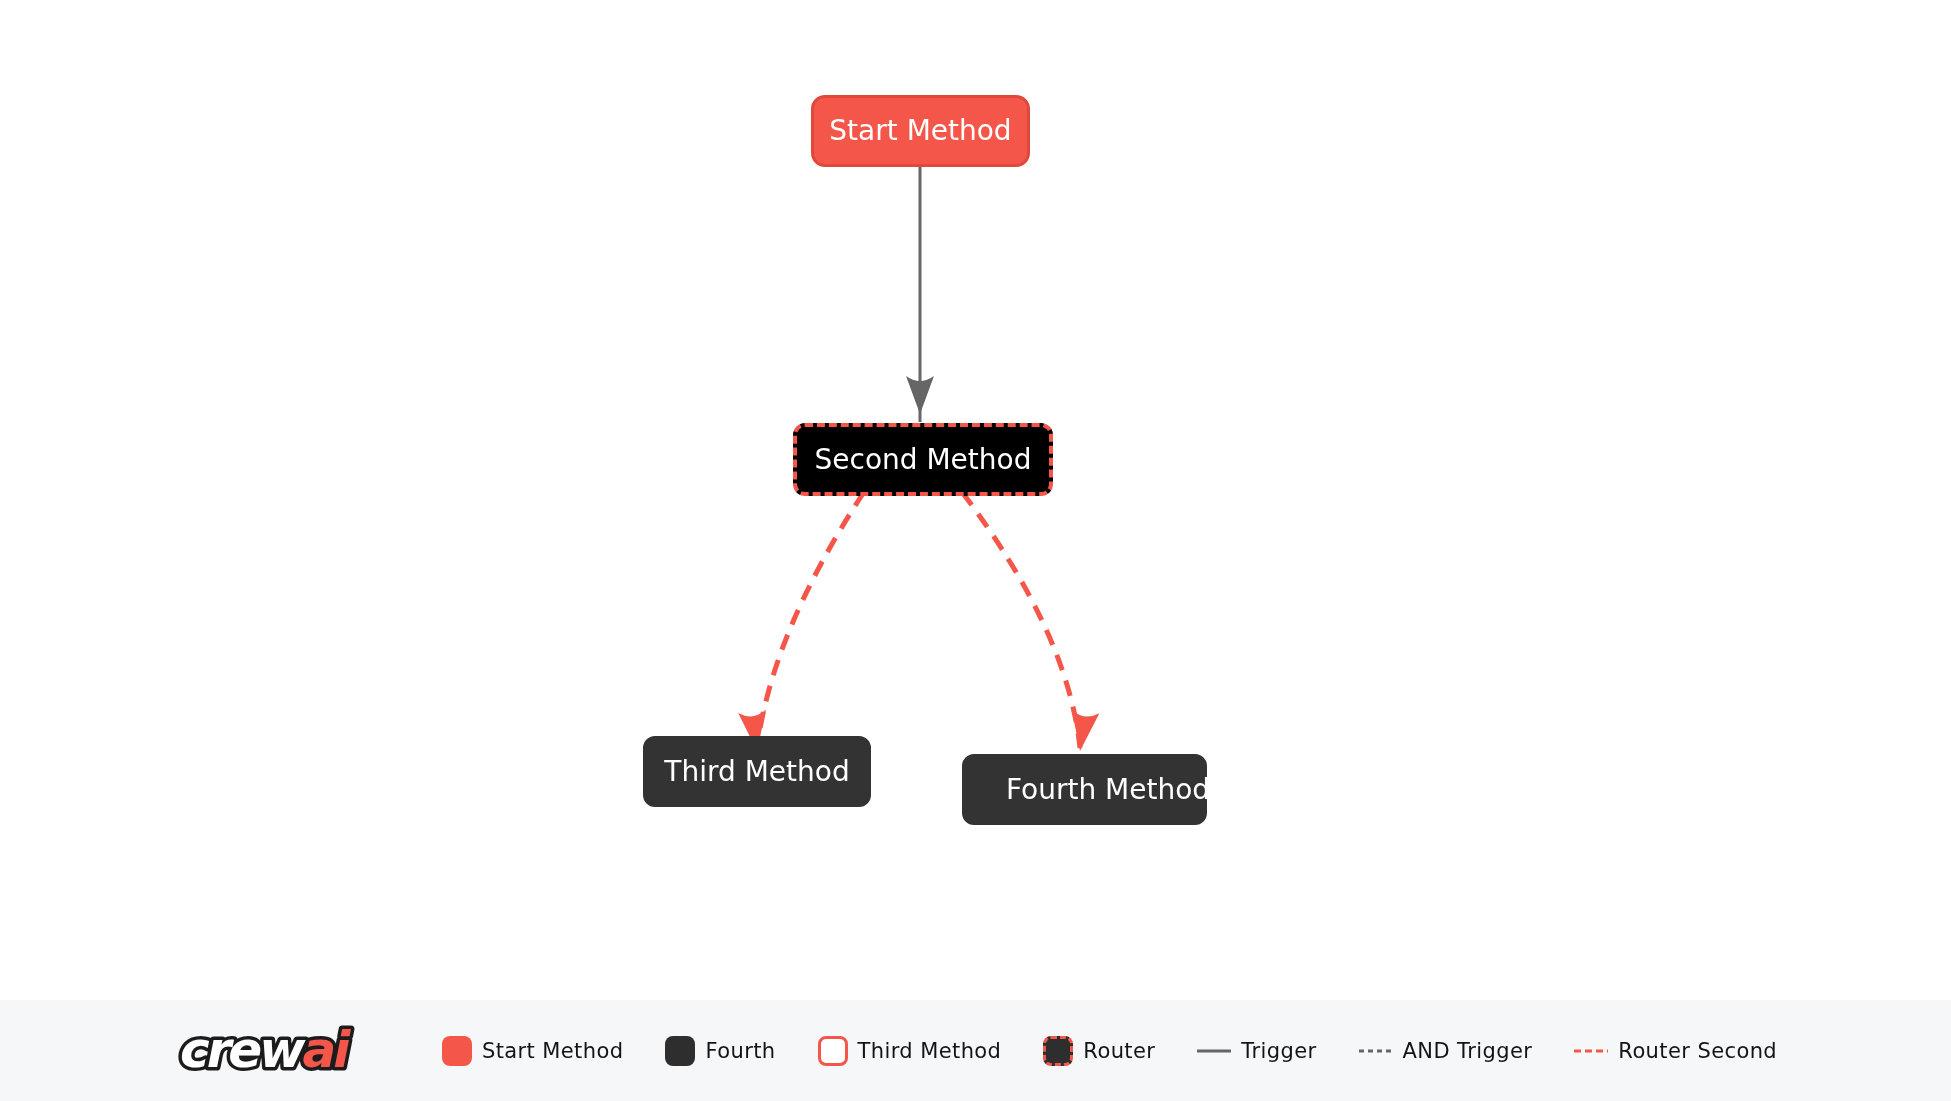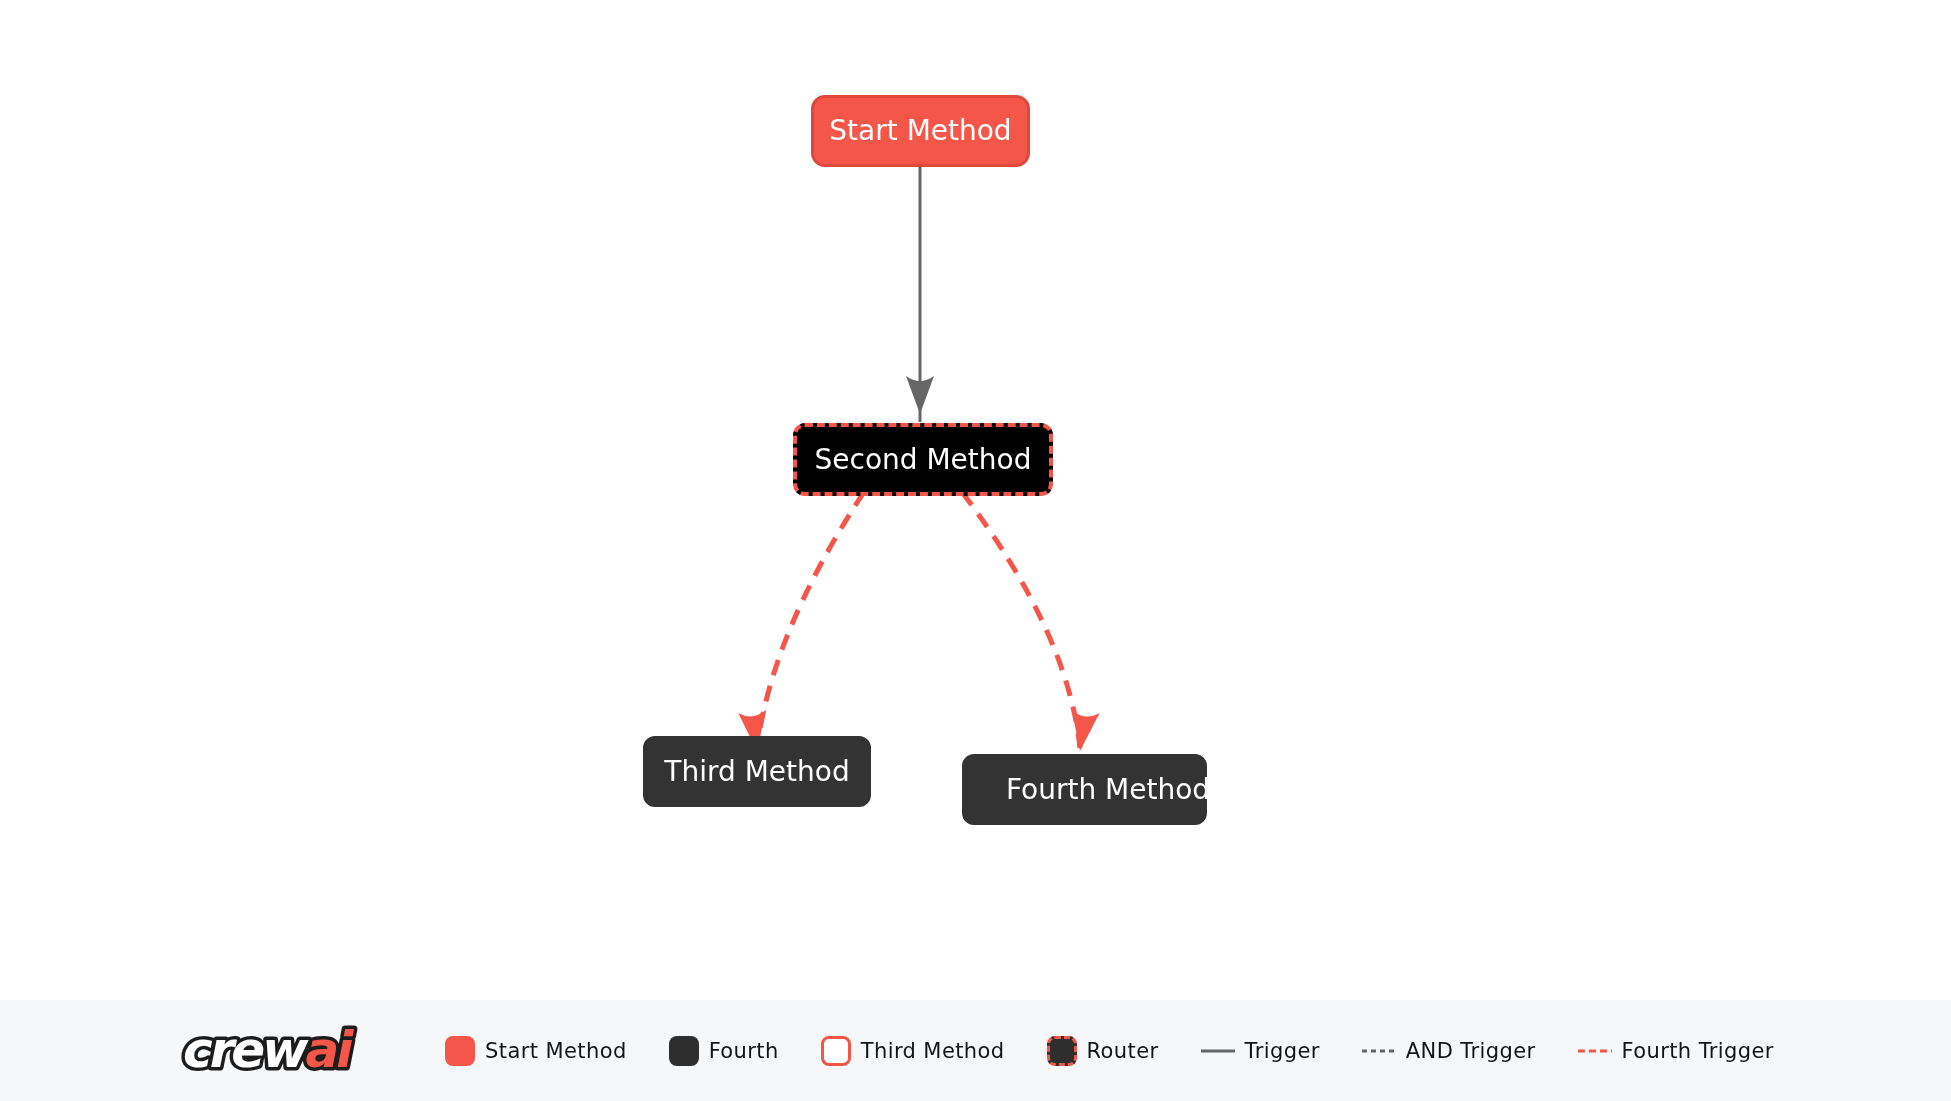--- a/index.html
+++ b/index.html
@@ -103,17 +103,17 @@
       <svg class="line-swatch" width="34" height="6" viewBox="0 0 34 6">
         <line x1="0" y1="3" x2="34" y2="3" stroke="#666666" stroke-width="3" stroke-dasharray="5 4"></line>
       </svg>
       <span>AND Trigger</span>
     </div>
 
     <div class="legend-item">
       <svg class="line-swatch" width="34" height="6" viewBox="0 0 34 6">
         <line x1="0" y1="3" x2="34" y2="3" stroke="#f4564a" stroke-width="3" stroke-dasharray="7 4"></line>
       </svg>
-      <span>Fourth Trigger</span>
+      <span>Router Second</span>
     </div>
 
   </div>
 </div>
 
 </body></html>

